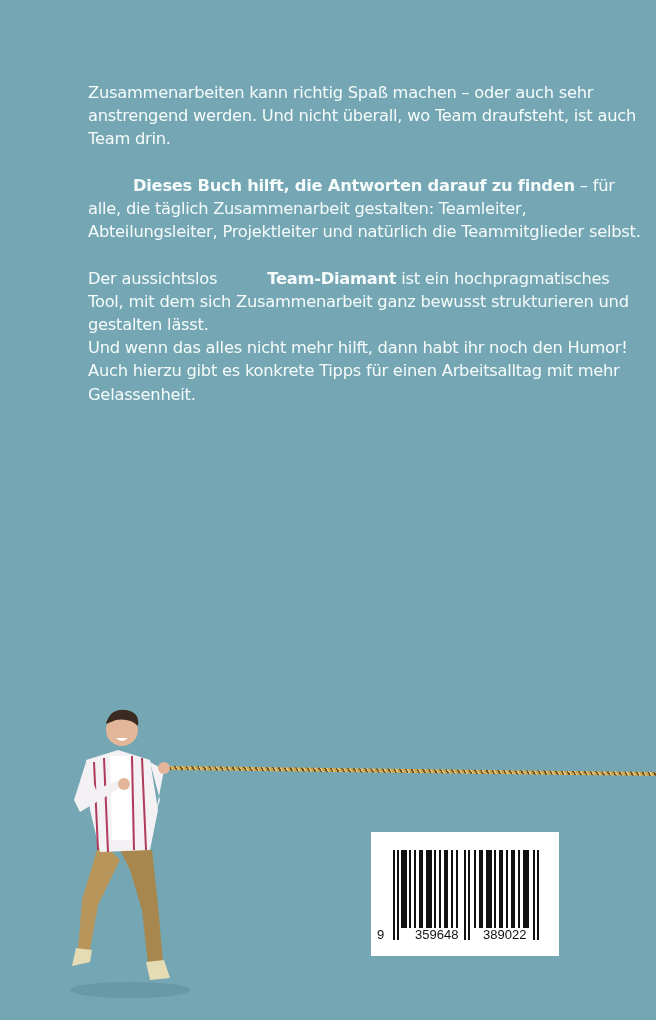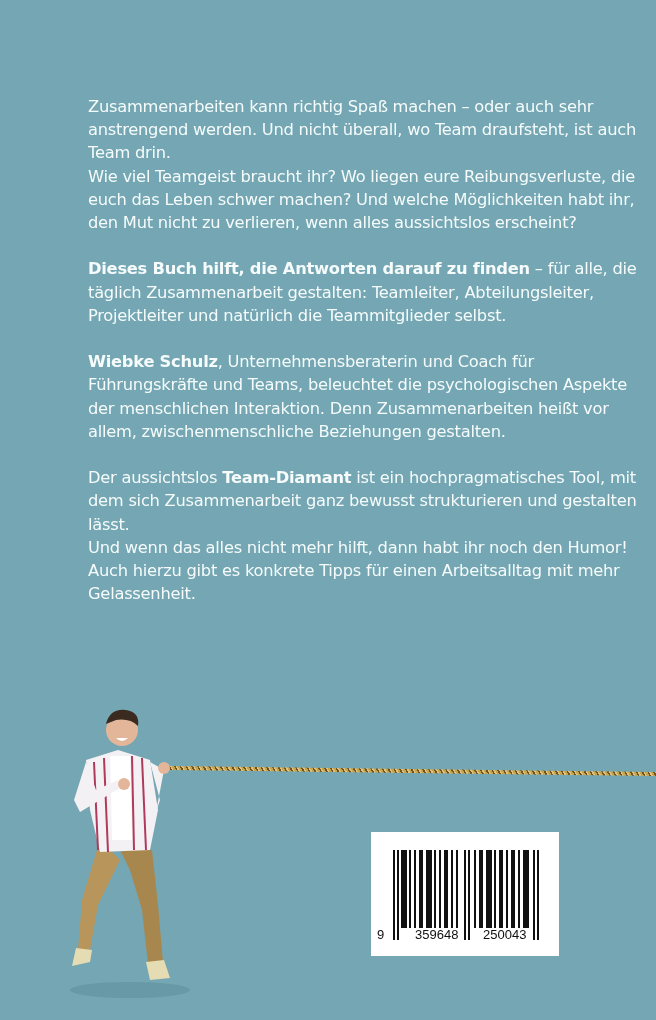--- a/index.html
+++ b/index.html
@@ -4,25 +4,25 @@
 <style>
   html, body { margin:0; padding:0; }
   body {
     width:656px; height:1020px; overflow:hidden;
     background:#74a7b3;
     font-family:"DejaVu Sans", "Liberation Sans", sans-serif;
     color:#f6fbfb;
     position:relative;
   }
   .blurb {
-    position:absolute; left:88px; top:95px; width:560px;
+    position:absolute; left:88px; top:81px; width:560px;
     font-size:16.3px; line-height:23.2px; letter-spacing:-0.25px;
   }
   .blurb p { margin:0 0 23.2px 0; }
-  .blurb b { font-weight:bold; }
+  .blurb b { font-weight:bold;margin-left:45px; }
   .rope {
     position:absolute; left:168px; top:766px; width:490px; height:4px;
     transform:rotate(0.7deg); transform-origin:left center;
     background:repeating-linear-gradient(60deg,#c9a24a 0 2px,#6b5324 2px 3.5px,#e0c27a 3.5px 5px);
     border-radius:2px;
   }
   .person { position:absolute; left:60px; top:700px; width:140px; height:300px; }
   .barcode-box {
     position:absolute; left:371px; top:832px; width:188px; height:124px;
     background:#ffffff;
@@ -33,27 +33,23 @@
     position:absolute; font-family:"Liberation Sans", sans-serif;
     font-size:13px; color:#111; top:96px; line-height:14px;
   }
 </style>
 </head>
 <body>
 
 <div class="blurb">
   <p>
     <span>Zusammenarbeiten kann richtig Spaß machen – oder auch sehr anstrengend werden. Und nicht überall, wo Team draufsteht, ist auch Team drin.</span><br>
-    <span>Wie viel Teamgeist braucht ihr? Wo liegen eure Reibungsverluste, die euch das Leben schwer machen? Und welche Möglichkeiten habt ihr, den Mut nicht zu verlieren, wenn alles aussichtslos erscheint?</span>
   </p>
   <p>
     <b>Dieses Buch hilft, die Antworten darauf zu finden</b><span> – für alle, die täglich Zusammenarbeit gestalten: Teamleiter, Abteilungsleiter, Projektleiter und natürlich die Teammitglieder selbst.</span>
-  </p>
-  <p>
-    <b>Wiebke Schulz</b><span>, Unternehmensberaterin und Coach für Führungskräfte und Teams, beleuchtet die psychologischen Aspekte der menschlichen Interaktion. Denn Zusammenarbeiten heißt vor allem, zwischenmenschliche Beziehungen gestalten.</span>
   </p>
   <p>
     <span>Der aussichtslos </span><b>Team-Diamant</b><span> ist ein hochpragmatisches Tool, mit dem sich Zusammenarbeit ganz bewusst strukturieren und gestalten lässt.</span><br>
     <span>Und wenn das alles nicht mehr hilft, dann habt ihr noch den Humor! Auch hierzu gibt es konkrete Tipps für einen Arbeitsalltag mit mehr Gelassenheit.</span>
   </p>
 </div>
 
 <div class="rope"></div>
 
 <svg class="person" viewBox="0 0 140 300">
@@ -107,14 +103,14 @@
     <div class="bar" style="left:112px;width:4px;height:78px"></div>
     <div class="bar" style="left:119px;width:2px;height:78px"></div>
     <div class="bar" style="left:124px;width:4px;height:78px"></div>
     <div class="bar" style="left:131px;width:2px;height:78px"></div>
     <div class="bar" style="left:136px;width:6px;height:78px"></div>
     <div class="bar" style="left:146px;width:2px;height:90px"></div>
     <div class="bar" style="left:150px;width:2px;height:90px"></div>
   </div>
   <span class="digits" style="left:6px">9</span>
   <span class="digits" style="left:44px">359648</span>
-  <span class="digits" style="left:112px">250043</span>
+  <span class="digits" style="left:112px">389022</span>
 </div>
 
 </body></html>

